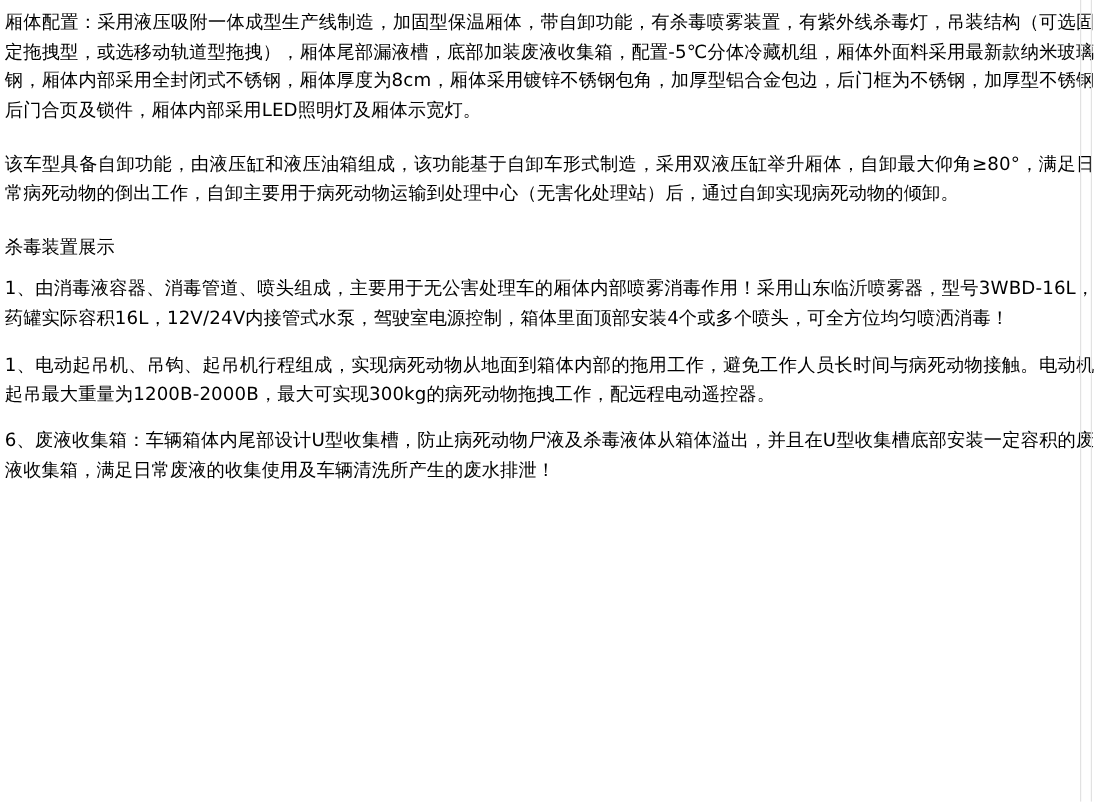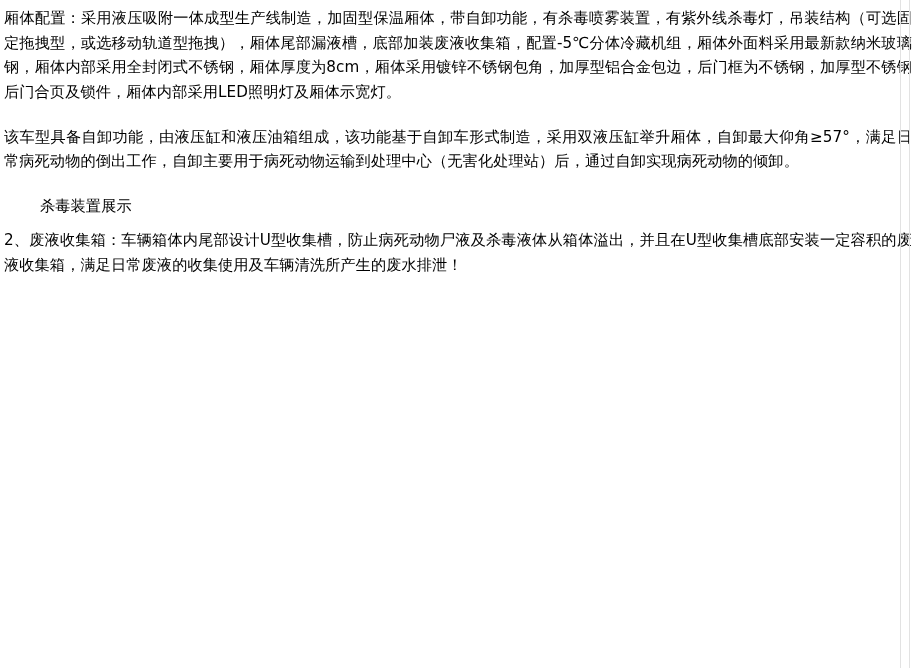--- a/index.html
+++ b/index.html
@@ -35,41 +35,42 @@
   p {
     margin: 0 0 14px 0;
     font-size: 15.2px;
     line-height: 1.62;
     text-align: justify;
     text-justify: inter-ideograph;
     letter-spacing: 0.1px;
   }
   p.heading {
     margin-bottom: 10px;
-    margin-left: 36px;
   }
   .spacer-sm { height: 6px; }
 </style>
 </head>
 <body>
 
 <div class="page">
 
   <div class="edge-rule r1"></div>
   <div class="edge-rule r2"></div>
 
   <p>厢体配置：采用液压吸附一体成型生产线制造，加固型保温厢体，带自卸功能，有杀毒喷雾装置，有紫外线杀毒灯，吊装结构（可选固定拖拽型，或选移动轨道型拖拽），厢体尾部漏液槽，底部加装废液收集箱，配置-5℃分体冷藏机组，厢体外面料采用最新款纳米玻璃钢，厢体内部采用全封闭式不锈钢，厢体厚度为8cm，厢体采用镀锌不锈钢包角，加厚型铝合金包边，后门框为不锈钢，加厚型不锈钢后门合页及锁件，厢体内部采用LED照明灯及厢体示宽灯。</p>
 
   <div class="spacer-sm"></div>
 
-  <p>该车型具备自卸功能，由液压缸和液压油箱组成，该功能基于自卸车形式制造，采用双液压缸举升厢体，自卸最大仰角≥57°，满足日常病死动物的倒出工作，自卸主要用于病死动物运输到处理中心（无害化处理站）后，通过自卸实现病死动物的倾卸。</p>
+  <p>该车型具备自卸功能，由液压缸和液压油箱组成，该功能基于自卸车形式制造，采用双液压缸举升厢体，自卸最大仰角≥80°，满足日常病死动物的倒出工作，自卸主要用于病死动物运输到处理中心（无害化处理站）后，通过自卸实现病死动物的倾卸。</p>
 
   <div class="spacer-sm"></div>
 
   <p class="heading">杀毒装置展示</p>
 
+  <p>1、由消毒液容器、消毒管道、喷头组成，主要用于无公害处理车的厢体内部喷雾消毒作用！采用山东临沂喷雾器，型号3WBD-16L，药罐实际容积16L，12V/24V内接管式水泵，驾驶室电源控制，箱体里面顶部安装4个或多个喷头，可全方位均匀喷洒消毒！</p>
 
 
 
+  <p>1、电动起吊机、吊钩、起吊机行程组成，实现病死动物从地面到箱体内部的拖用工作，避免工作人员长时间与病死动物接触。电动机起吊最大重量为1200B-2000B，最大可实现300kg的病死动物拖拽工作，配远程电动遥控器。</p>
 
-  <p>2、废液收集箱：车辆箱体内尾部设计U型收集槽，防止病死动物尸液及杀毒液体从箱体溢出，并且在U型收集槽底部安装一定容积的废液收集箱，满足日常废液的收集使用及车辆清洗所产生的废水排泄！</p>
+  <p>6、废液收集箱：车辆箱体内尾部设计U型收集槽，防止病死动物尸液及杀毒液体从箱体溢出，并且在U型收集槽底部安装一定容积的废液收集箱，满足日常废液的收集使用及车辆清洗所产生的废水排泄！</p>
 
 </div>
 
 </body></html>

